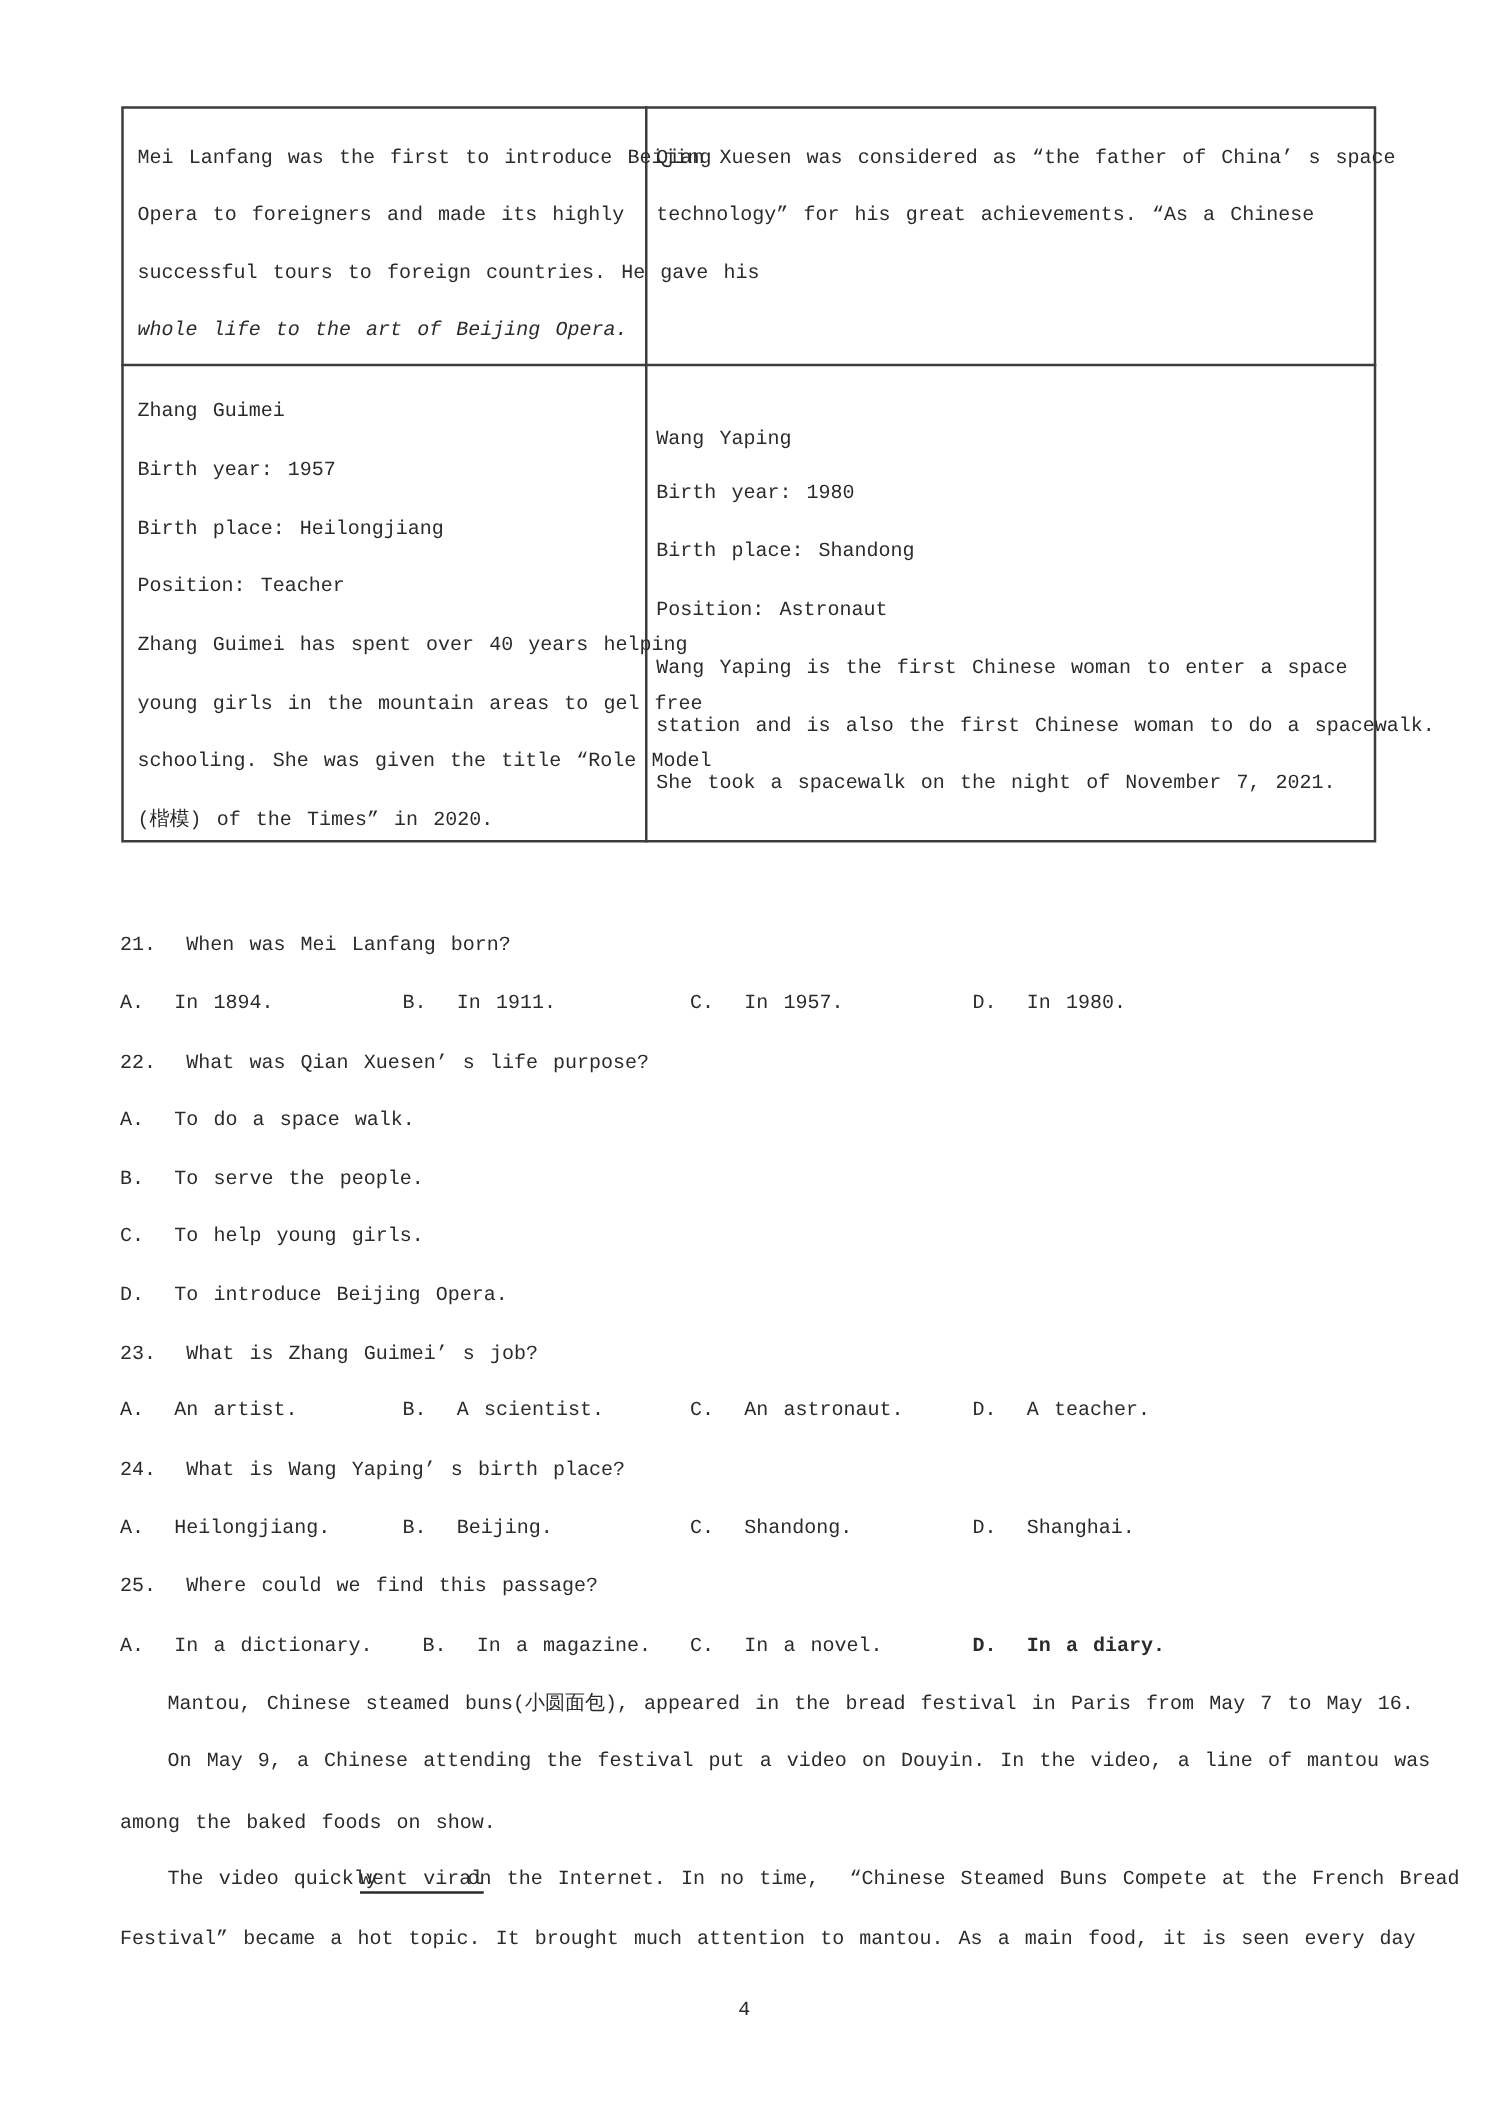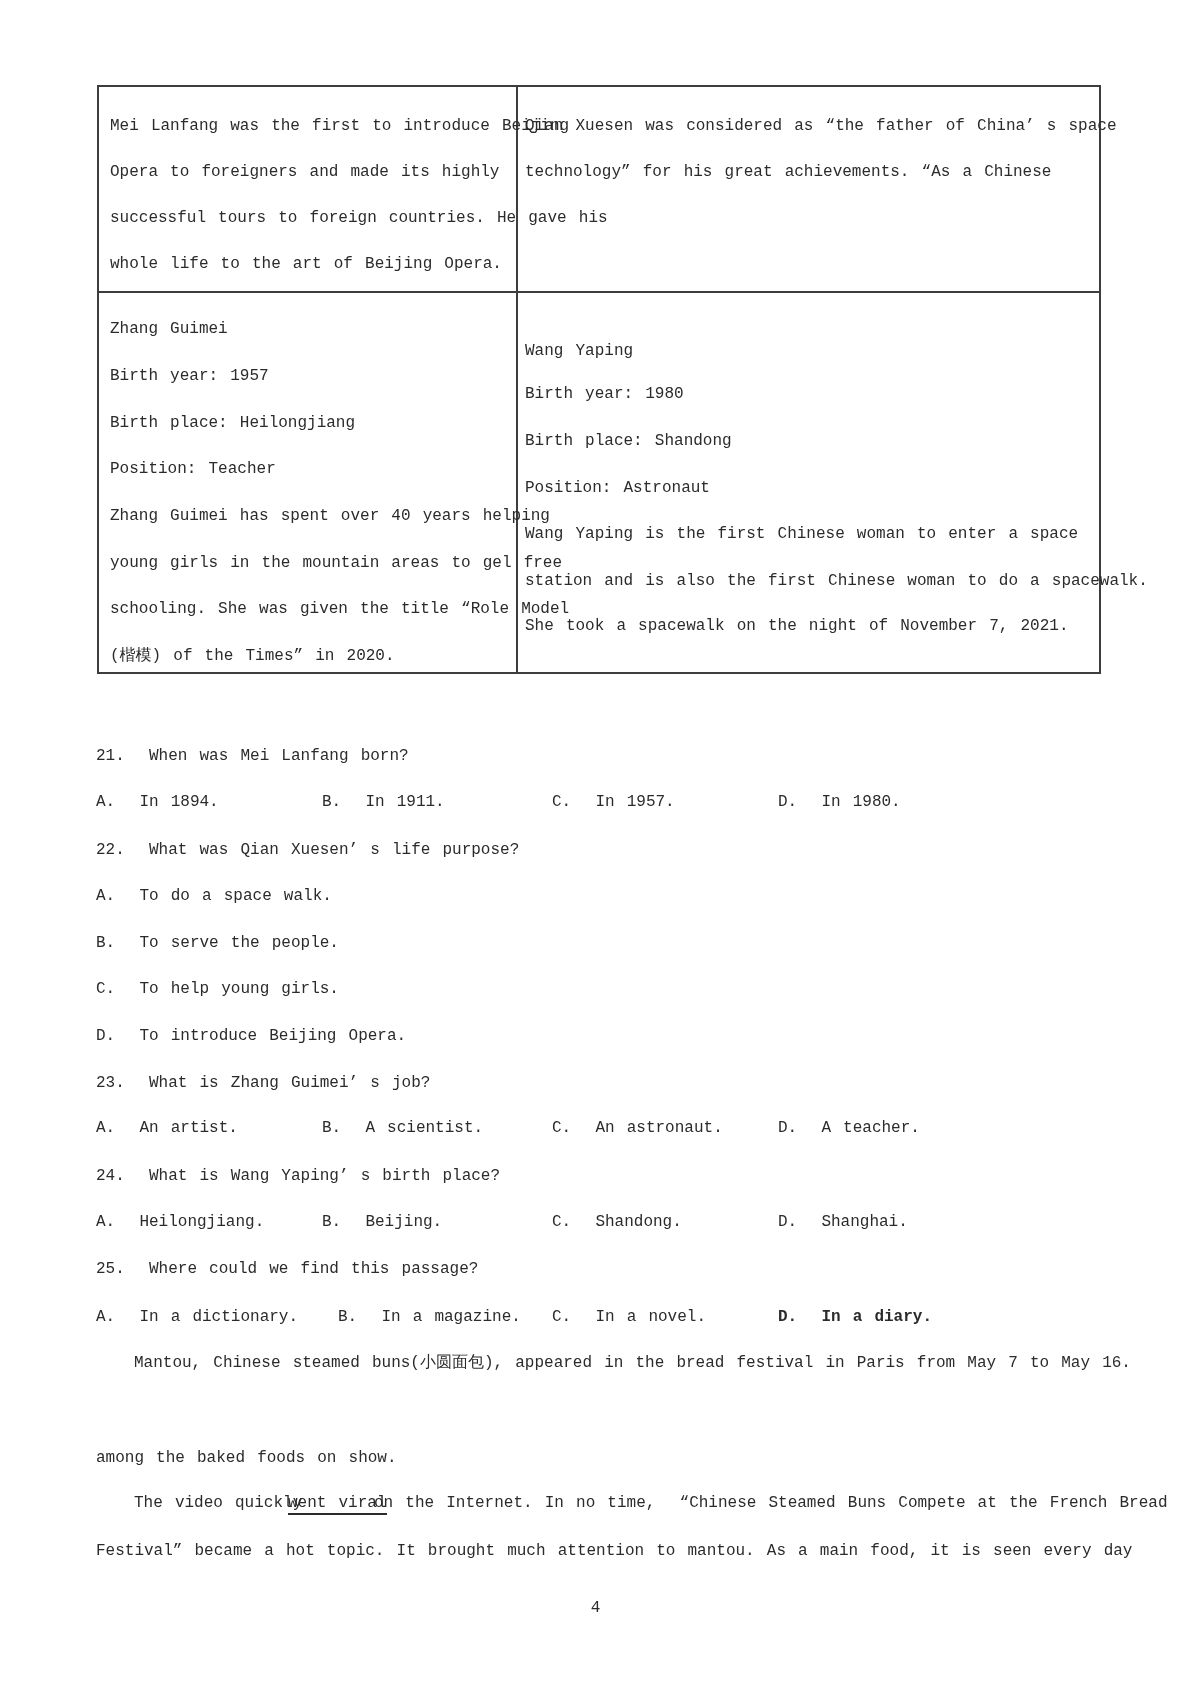--- a/index.html
+++ b/index.html
@@ -32,21 +32,21 @@
 
 <div class="page">
 
   <div class="tbl-border"></div>
   <div class="tbl-vdiv"></div>
   <div class="tbl-hdiv"></div>
 
   <div class="tl" style="left:110px; top:116px;">Mei Lanfang was the first to introduce Beijing</div>
   <div class="tl" style="left:110px; top:162px;">Opera to foreigners and made its highly</div>
   <div class="tl" style="left:110px; top:208px;">successful tours to foreign countries. He gave his</div>
-  <div class="tl" style="left:110px; top:254px;">whole life to the art of Beijing Opera.</div>
+  <div class="tl" style="left:110px; top:254px;font-style:italic;">whole life to the art of Beijing Opera.</div>
 
   <div class="tl" style="left:525px; top:116px;">Qian Xuesen was considered as “the father of China’ s space</div>
   <div class="tl" style="left:525px; top:162px;">technology” for his great achievements. “As a Chinese</div>
 
   <div class="tl" style="left:110px; top:319px;">Zhang Guimei</div>
   <div class="tl" style="left:110px; top:366px;">Birth year: 1957</div>
   <div class="tl" style="left:110px; top:413px;">Birth place: Heilongjiang</div>
   <div class="tl" style="left:110px; top:459px;">Position: Teacher</div>
   <div class="tl" style="left:110px; top:506px;">Zhang Guimei has spent over 40 years helping</div>
   <div class="tl" style="left:110px; top:599px;">schooling. She was given the title “Role Model</div>
@@ -93,20 +93,21 @@
 
   <div class="tl" style="left:96px; top:1259px;">25.  Where could we find this passage?</div>
   <div class="opt-row" style="top:1308px;">
     <span style="left:96px;">A.  In a dictionary.</span>
     <span style="left:322px;margin-left:16px;">B.  In a magazine.</span>
     <span style="left:552px;">C.  In a novel.</span>
     <span style="left:778px;font-weight:bold;">D.  In a diary.</span>
   </div>
 
   <div class="tl" style="left:134px; top:1353px;">Mantou, Chinese steamed buns(小圆面包), appeared in the bread festival in Paris from May 7 to May 16.</div>
+  <div class="tl" style="left:134px; top:1399px;">On May 9, a Chinese attending the festival put a video on Douyin. In the video, a line of mantou was</div>
   <div class="tl" style="left:96px;  top:1448px;">among the baked foods on show.</div>
 
   <div class="opt-row" style="top:1494px;">
     <span style="left:134px;">The video quickly</span>
     <span class="ul" style="left:288px;">went viral</span>
     <span style="left:374px;">on the Internet. In no time,  “Chinese Steamed Buns Compete at the French Bread</span>
   </div>
   <div class="tl" style="left:96px; top:1541px;">Festival” became a hot topic. It brought much attention to mantou. As a main food, it is seen every day</div>
 
   <div class="pageno tl" style="top:1598px; left:0;">4</div>

